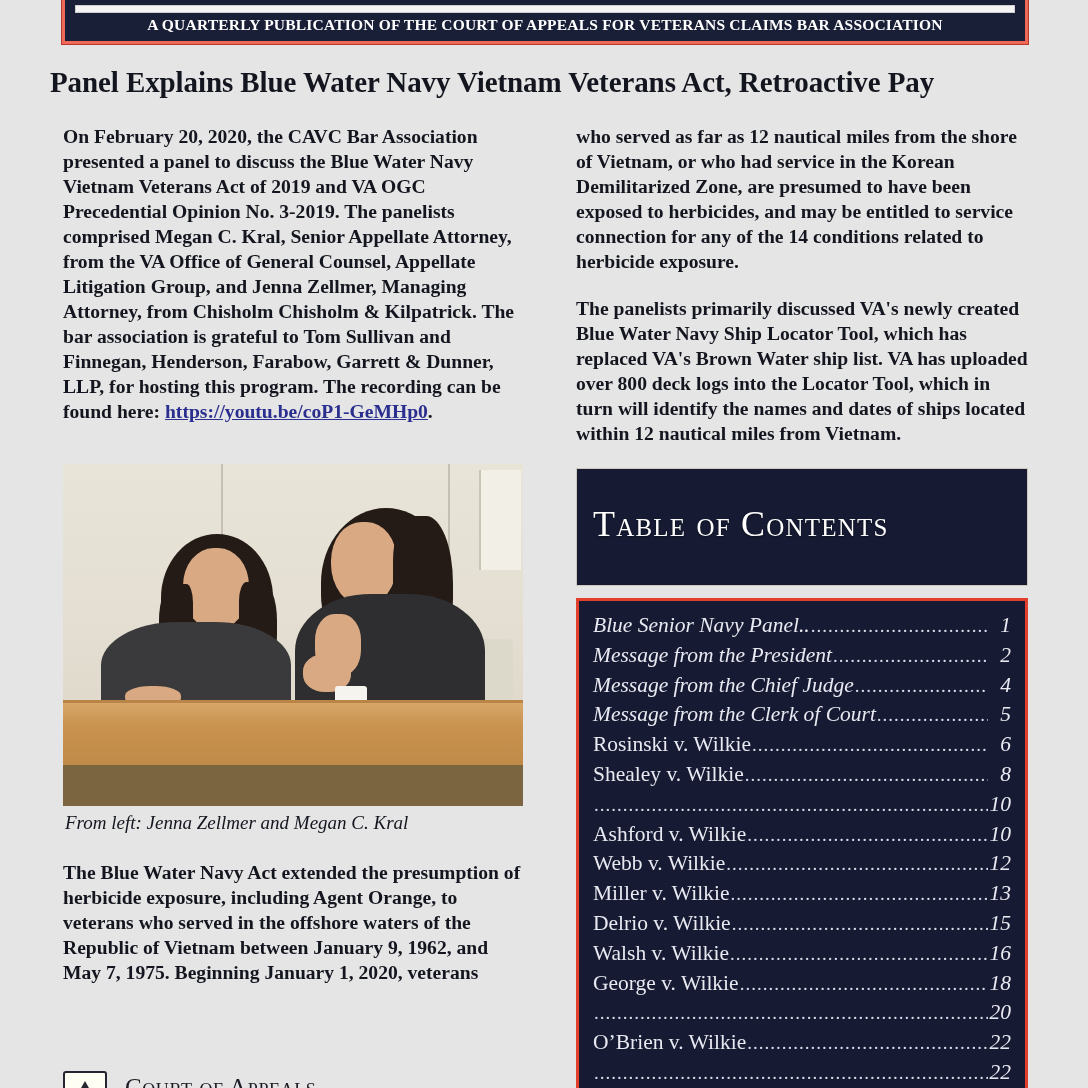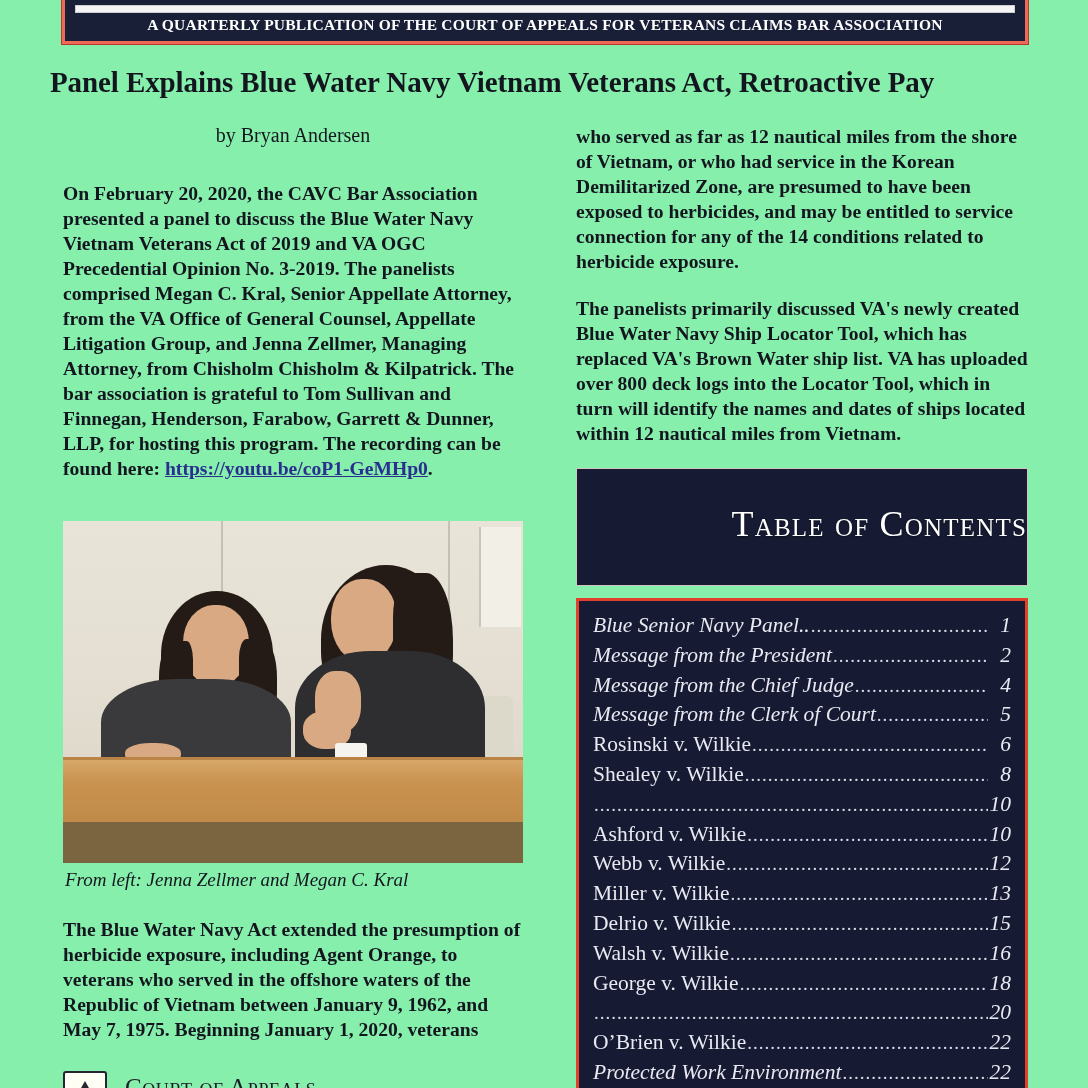--- a/index.html
+++ b/index.html
@@ -4,21 +4,21 @@
 <style>
   html, body {
     margin: 0;
     padding: 0;
     background: #fffef5;
   }
   .page {
     position: relative;
     width: 1088px;
     height: 1088px;
-    background: #86efac;
+    background: #e5e5e5;
     overflow: hidden;
     font-family: "Liberation Serif", "DejaVu Serif", serif;
     color: #10131f;
   }
 
   
   .masthead {
     position: absolute;
     left: 62px;
     top: 0px;
@@ -182,22 +182,22 @@
     position: relative;
     margin-top: 12px;
     width: 452px;
     height: 118px;
     background: #161b33;
     border: 1px solid #cfc9bd;
     box-sizing: border-box;
   }
   .toc-header-title {
     position: absolute;
-    left: 4px; right: 0; top: 34px;
-    text-align: right;
+    left: 16px; right: 0; top: 34px;
+    text-align: left;
     color: #ffffff;
     font-size: 36px;
     font-variant: small-caps;
     letter-spacing: 1.2px;
     font-family: "Liberation Serif", "DejaVu Serif", serif;
     text-shadow: 0 1px 2px rgba(0,0,0,.5);
   }
   .toc-list-box {
     position: relative;
     margin-top: 12px;
@@ -281,21 +281,20 @@
 
   <div class="masthead">
     <div class="masthead-rule"></div>
     <div class="masthead-text">A QUARTERLY PUBLICATION OF THE COURT OF APPEALS FOR VETERANS CLAIMS BAR ASSOCIATION</div>
   </div>
 
   <div class="headline">Panel Explains Blue Water Navy Vietnam Veterans Act, Retroactive Pay</div>
 
   <div class="col-left">
 
-    <div class="byline">by Bryan Andersen</div>
 
     <p class="body"><span>On February 20, 2020, the CAVC Bar Association presented a panel to discuss the Blue Water Navy Vietnam Veterans Act of 2019 and VA OGC Precedential Opinion No. 3-2019.  The panelists comprised Megan C. Kral, Senior Appellate Attorney, from the VA Office of General Counsel, Appellate Litigation Group, and Jenna Zellmer, Managing Attorney, from Chisholm Chisholm &amp; Kilpatrick.  The bar association is grateful to Tom Sullivan and Finnegan, Henderson, Farabow, Garrett &amp; Dunner, LLP, for hosting this program.  The recording can be found here:  </span><a class="ext-link" href="#">https://youtu.be/coP1-GeMHp0</a><span>.</span></p>
 
     <div class="photo-wrap">
       <div class="photo">
         <div class="wall"></div>
         <div class="wall-seam" style="left:158px;"></div>
         <div class="wall-seam" style="left:385px;"></div>
         <div class="window-pane"></div>
         <div class="chairback"></div>
@@ -421,21 +420,20 @@
         <div class="toc-row">
           <span class="toc-dots">..........................................................................................</span>
           <span class="toc-page">20</span>
         </div>
         <div class="toc-row">
           <span class="toc-title">O’Brien v. Wilkie</span>
           <span class="toc-dots">..........................................................................................</span>
           <span class="toc-page">22</span>
         </div>
         <div class="toc-row">
-          <span class="toc-title ital">Protected Work Environment</span>
           <span class="toc-dots">..........................................................................................</span>
           <span class="toc-page">22</span>
         </div>
         <div class="toc-row">
           <span class="toc-title">Brown v. Wilkie</span>
           <span class="toc-dots">..........................................................................................</span>
           <span class="toc-page">24</span>
         </div>
       </div>
   </div>

